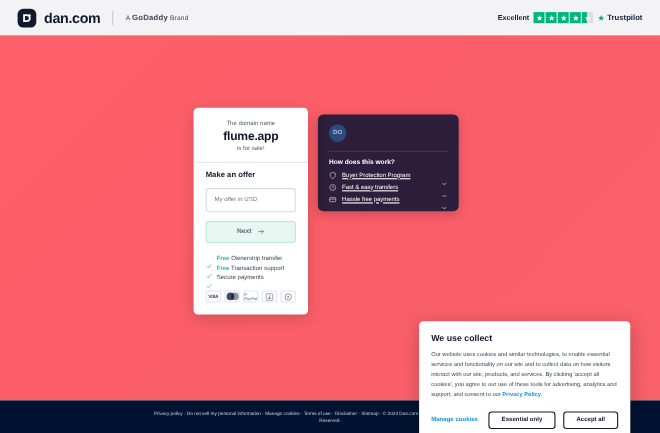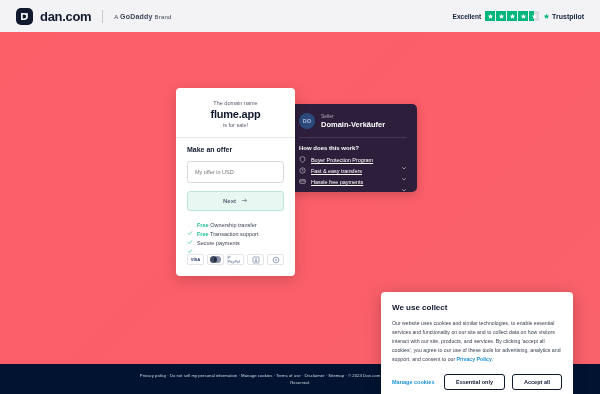--- a/index.html
+++ b/index.html
@@ -98,22 +98,22 @@
   .acc-ico svg { display: block; }
   .acc-text {
     font-size: 5.5px; color: #fff; text-decoration: underline;
     flex: 1; letter-spacing: -0.05px;
   }
   .chev { width: 6px; height: 6px; flex: none; opacity: .8; }
 
   
   .offer-card {
     position: absolute;
-    left: 176px; top: 56px;
-    width: 119px;
+    left: 176px; top: 66px;
+    width: 104px;
     background: #fff;
     border-radius: 4px;
     padding: 12px 11px 11px;
     box-shadow: 0 4px 14px rgba(0,0,0,0.16);
     z-index: 3;
   }
   .dn-lead { font-size: 5.5px; color: #5b6070; text-align: center; }
   .dn-name {
     font-size: 11px; font-weight: bold; color: #10182c;
     text-align: center; margin: 2px 0 2px; letter-spacing: -0.2px;
@@ -264,24 +264,20 @@
       <span class="tp-name">Trustpilot</span>
     </span>
   </div>
 </div>
 
 <div class="stage">
 
   <div class="seller-panel">
     <div class="seller-row">
       <span class="avatar">DO</span>
-      <span>
-        <div class="seller-label">Seller</div>
-        <div class="seller-name">Domain-Verkäufer</div>
-      </span>
     </div>
     <div class="panel-rule"></div>
     <div class="panel-q">How does this work?</div>
 
     <div class="acc-item">
       <span class="acc-ico">
           <svg width="7" height="7" viewBox="0 0 12 12">
             <path d="M6 1l4 1.6v3.1c0 2.4-1.7 4.4-4 5.3-2.3-.9-4-2.9-4-5.3V2.6L6 1z" fill="none" stroke="#fff" stroke-width="1.1"></path>
           </svg>
         </span>

